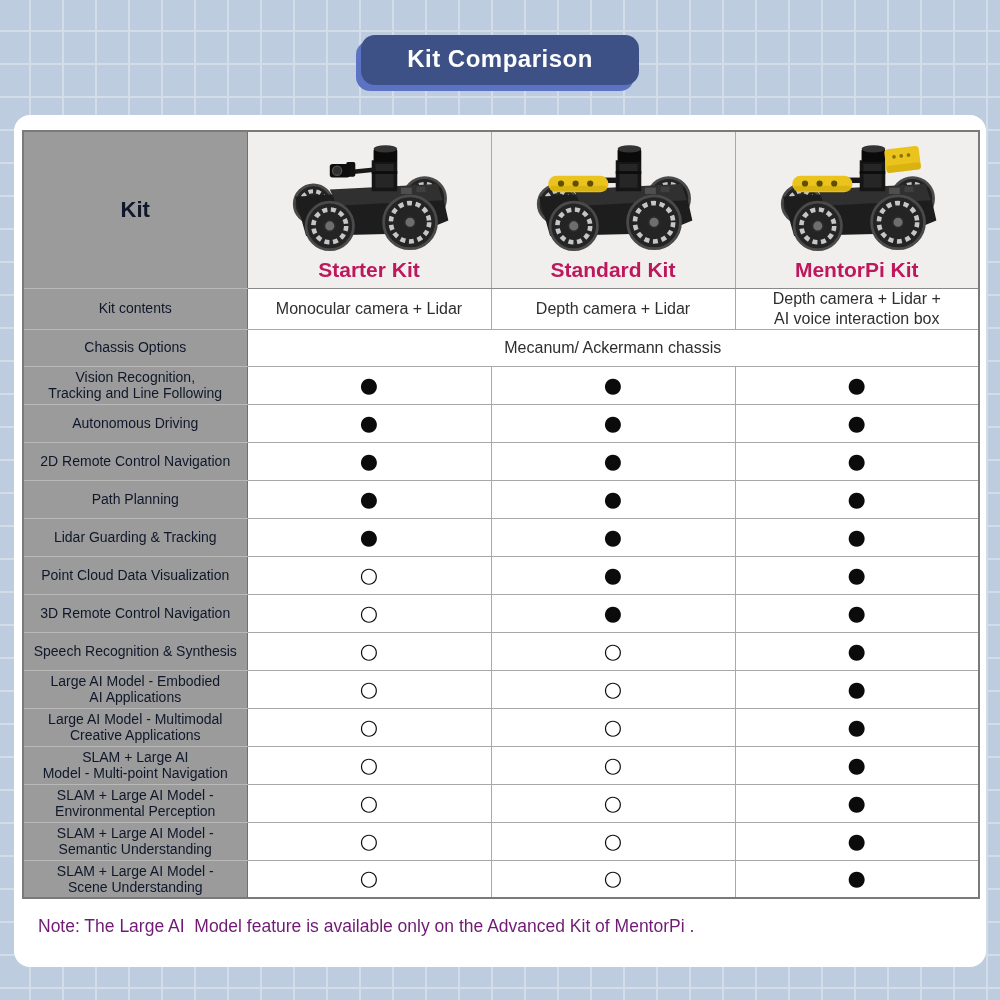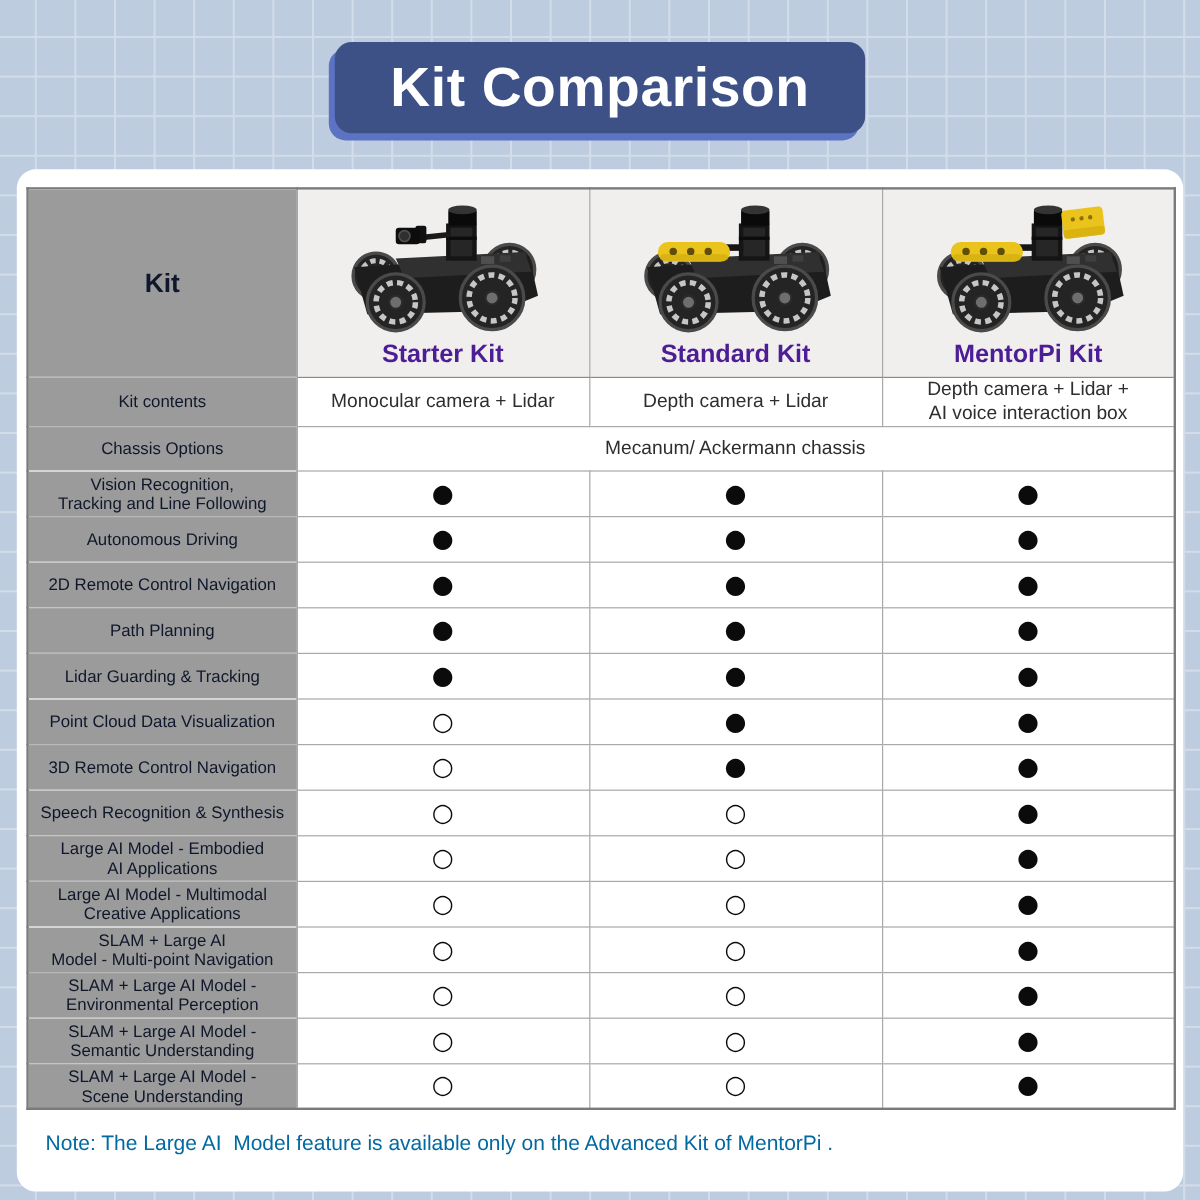--- a/index.html
+++ b/index.html
@@ -12,21 +12,21 @@
       linear-gradient(90deg, #d3ddea 2px, transparent 2px);
     background-size:33px 33px;
     background-position:-4px -3px;
     overflow:hidden;
   }
   .banner-wrap { text-align:center; padding-top:35px; }
   .banner {
     display:inline-block;
     background:#3d5186;
     color:#ffffff;
-    font-size:46px;
+    font-size:24px;
     font-weight:bold;
     letter-spacing:0.5px;
     padding:10px 46px 12px;
     border-radius:14px;
     box-shadow:-5px 6px 0 0 #5c73c4;
   }
   .container {
     width:972px;
     height:852px;
     margin:30px auto 0;
@@ -50,34 +50,34 @@
     background:#9b9b9b;
     color:#0f172a;
     font-size:14px;
     line-height:1.15;
     white-space:pre-line;
     border-color:#b9b9b9;
     border-right:1px solid #6f6f6f;
   }
   .kit-header { background:#f0efed; border-bottom:1px solid #8a8a8a; }
   .corner-cell { font-size:22px; font-weight:bold; }
-  .kit-name { font-size:21px; font-weight:600; color:#4c1d95; margin-top:2px; }
+  .kit-name { font-size:21px; font-weight:600; color:#be185d; margin-top:2px; }
   .cell-text { font-size:16px; color:#2e2e2e; line-height:1.25; white-space:pre-line; }
   .dot { font-family:"DejaVu Sans",sans-serif; font-size:21px; color:#0b0b0b; line-height:1; }
   .r-header  td { height:157px; }
   .r-contents td { height:41px; }
   .r-chassis td { height:37px;margin-top:34px; }
   .r-feature td { height:38px; }
   .robot { display:block; margin:4px auto 0; }
   .note {
     margin:17px 0 12px 16px;
     text-align:left;
     font-size:17.5px;
     font-weight:500;
-    color:#0369a1;
+    color:#701a75;
     white-space:pre-wrap;
   }
 </style>
 </head>
 <body>
 
 <div class="banner-wrap">
   <div class="banner">Kit Comparison</div>
 </div>
 

